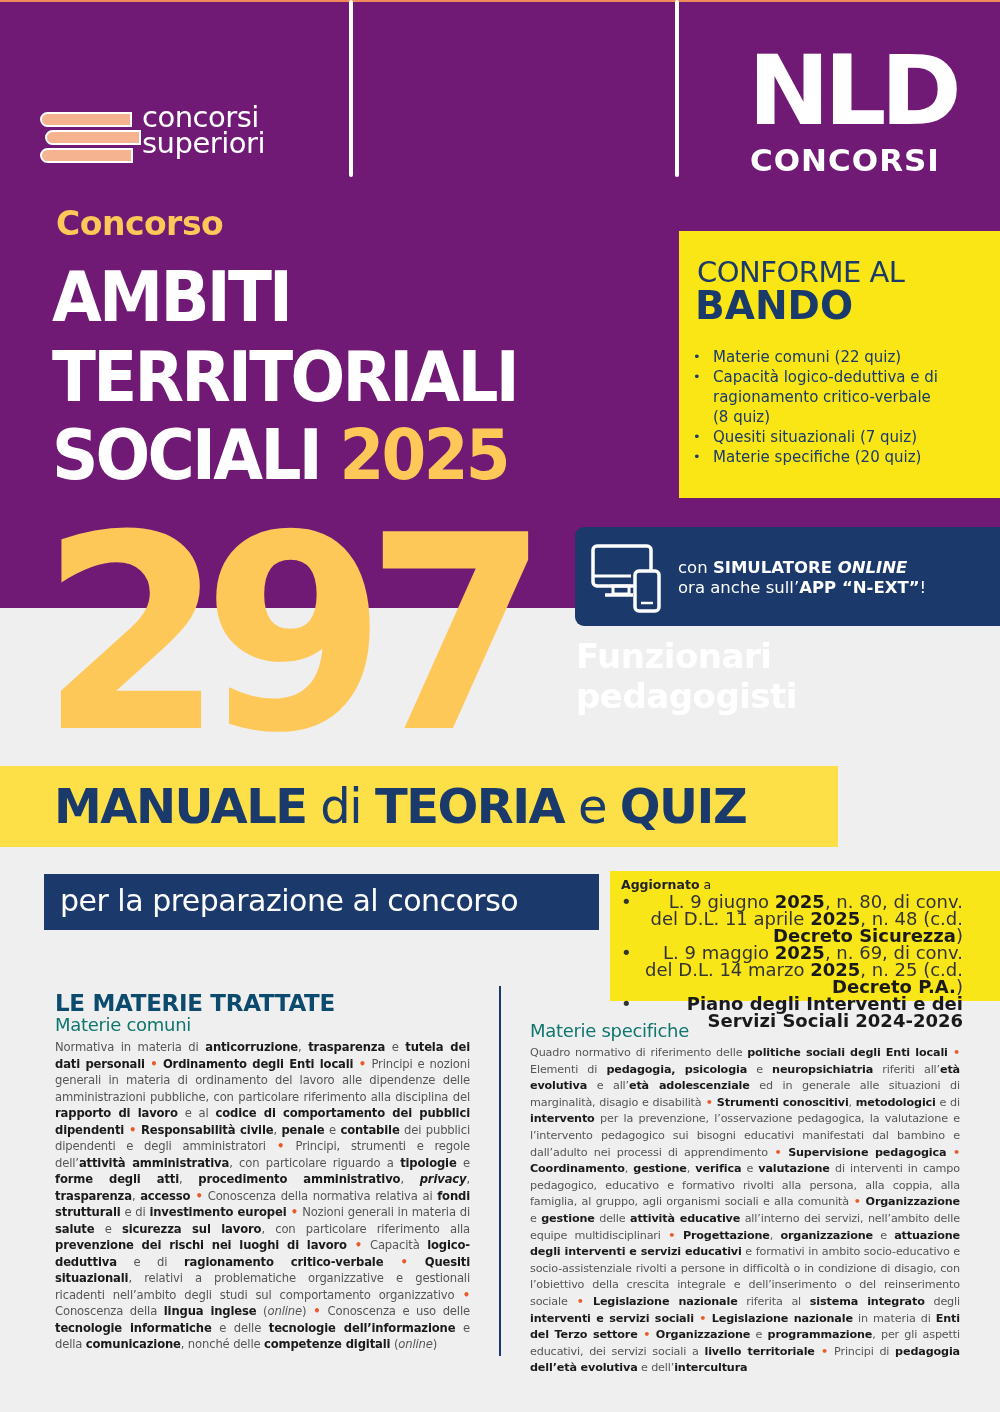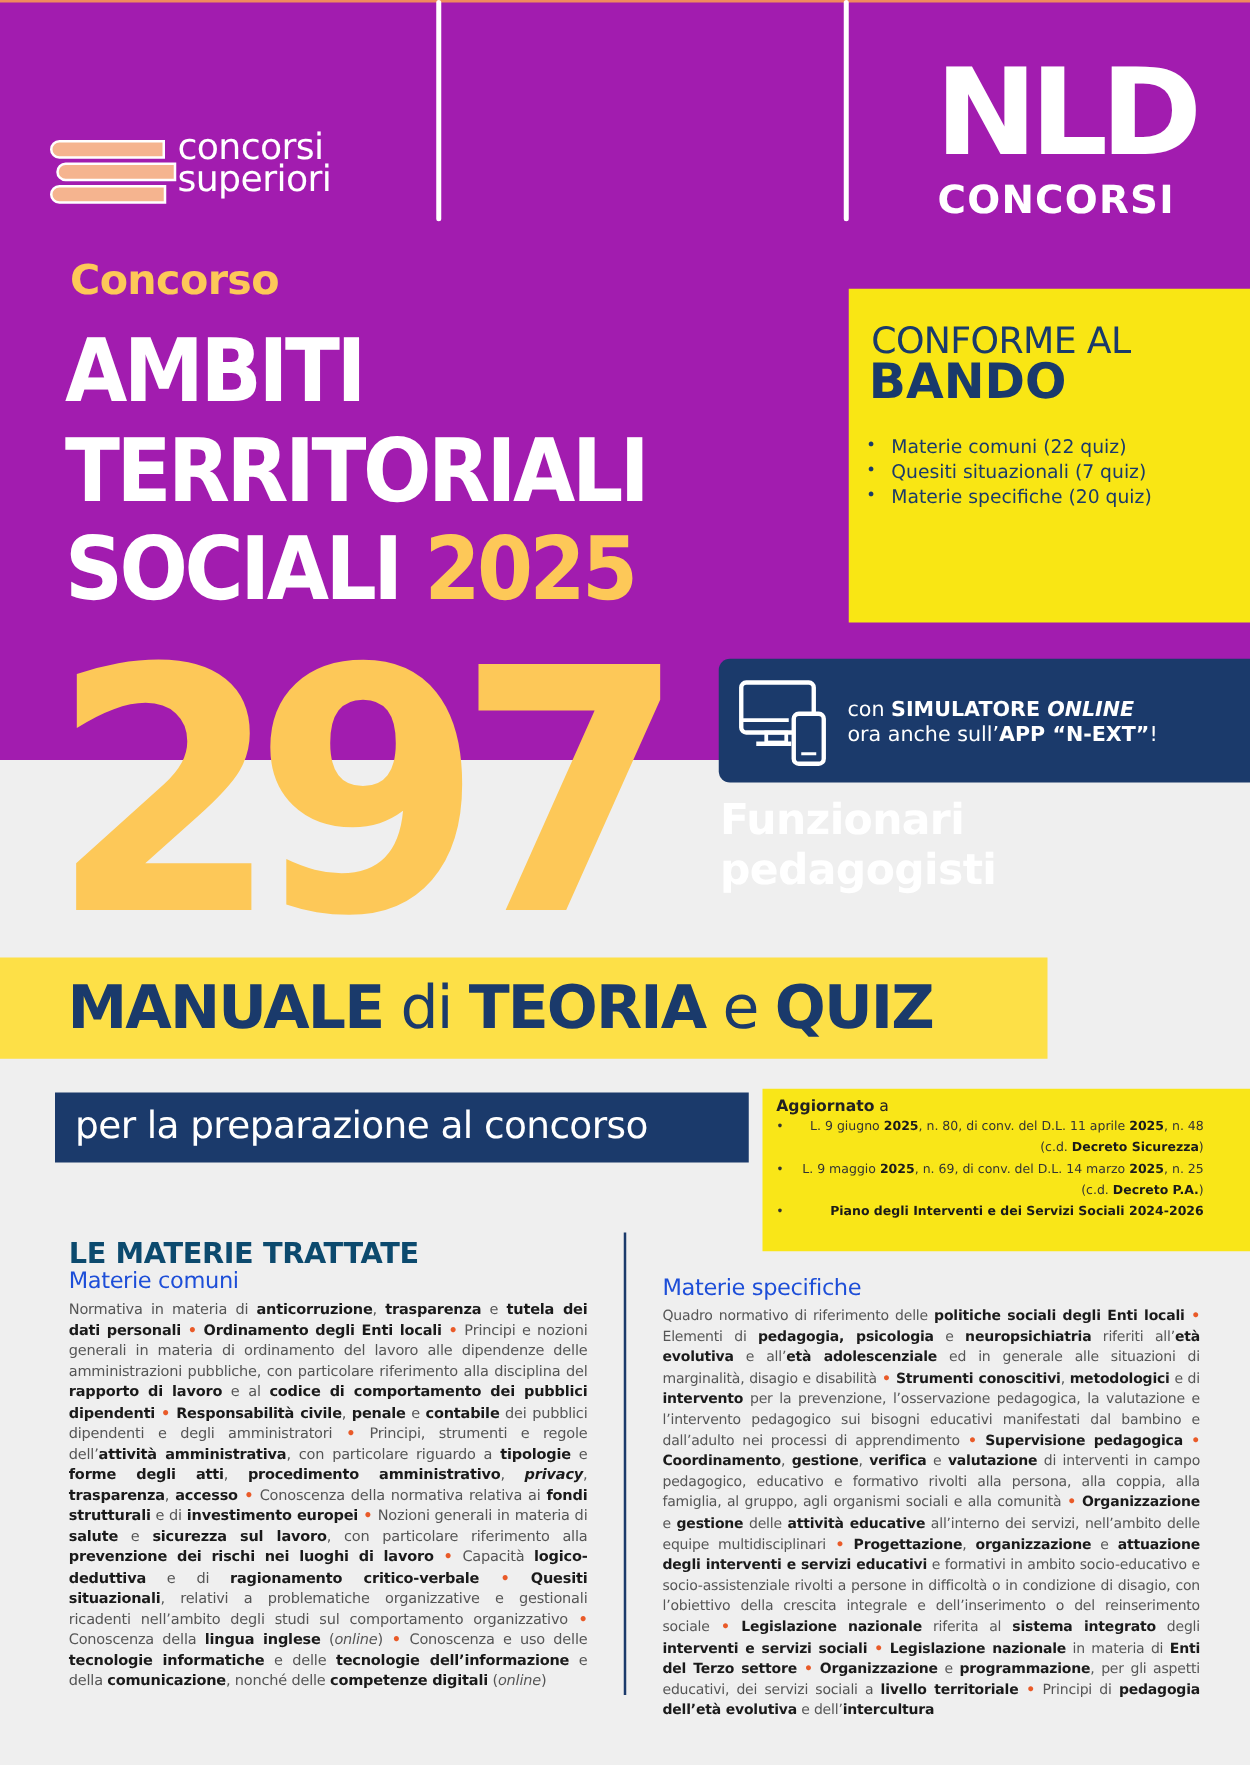--- a/index.html
+++ b/index.html
@@ -2,21 +2,21 @@
 <html><head>
   <meta charset="utf-8">
   <style>
     * { margin: 0; padding: 0; box-sizing: border-box; }
     html, body { width: 1000px; height: 1412px; overflow: hidden; background: #efefef; }
     body { font-family: "DejaVu Sans", "Liberation Sans", sans-serif; position: relative; }
 
     .cover { position: absolute; left: 0; top: 0; width: 1000px; height: 1412px; background: #efefef; }
 
     
-    .orange { position: absolute; left: 0; top: 0; width: 1000px; height: 608px; background: #a21caf; }
+    .orange { position: absolute; left: 0; top: 0; width: 1000px; height: 608px; background: #701a75; }
     .orange .topline { position: absolute; left: 0; top: 0; width: 1000px; height: 2px; background: #f08a5d; }
 
     .divider-v { position: absolute; width: 4px; background: #fff; border-radius: 2px; }
     .dv1 { left: 349px; top: 0; height: 177px; }
     .dv2 { left: 675px; top: 0; height: 177px; }
 
     
     .cs-logo { position: absolute; left: 38px; top: 108px; width: 280px; height: 60px; }
     .cs-books { position: absolute; left: 0; top: 4px; width: 100px; height: 54px; }
     .book { position: absolute; height: 15px; background: #f5b48f; border: 2px solid #fff; border-radius: 8px 0 0 8px; }
@@ -64,32 +64,32 @@
     .band-text span.light { font-weight: 400; }
 
     
     .prep { position: absolute; left: 44px; top: 874px; width: 555px; height: 56px; background: #1b3a6b; }
     .prep span { position: absolute; left: 16px; top: 9px; color: #fff; font-family: "DejaVu Sans", sans-serif; font-size: 30px; letter-spacing: -0.5px; white-space: nowrap; }
 
     
     .agg { position: absolute; left: 610px; top: 871px; width: 390px; height: 130px; background: #f9e618; text-align: right; }
     .agg-head { position: absolute; left: 11px; top: 6px; font-size: 12.5px; color: #222; font-family: "DejaVu Sans", sans-serif; }
     .agg-head b { font-weight: 700; }
-    .agg-list { position: absolute; left: 8px; top: 22px; list-style: none; width: 345px; font-size: 10px; line-height: 17px; color: #333; font-family: "DejaVu Sans", sans-serif; }
+    .agg-list { position: absolute; left: 8px; top: 22px; list-style: none; width: 345px; font-size: 18px; line-height: 17px; color: #333; font-family: "DejaVu Sans", sans-serif; }
     .agg-list li { position: relative; padding-left: 19px; }
     .agg-list li::before { content: "•"; position: absolute; left: 3px; top: 0; }
     .agg-list b { font-weight: 700; color: #1a1a1a; }
 
     
     .col-divider { position: absolute; left: 499px; top: 986px; width: 2px; height: 370px; background: #1b3a6b; }
     .col { position: absolute; font-family: "DejaVu Sans", sans-serif; }
     .col-left { left: 55px; top: 992px; width: 415px; }
     .col-right { left: 530px; top: 1020px; width: 430px; }
     .sec-title { color: #0c4a6e; font-size: 23px; font-weight: 700; letter-spacing: -0.3px; line-height: 22px; }
-    .sec-sub { color: #1d4ed8; font-size: 18px; font-weight: 400; line-height: 22px; letter-spacing: -0.3px; }
+    .sec-sub { color: #0f766e; font-size: 18px; font-weight: 400; line-height: 22px; letter-spacing: -0.3px; }
     .body-text { margin-top: 3px; font-size: 11.6px; line-height: 16.5px; color: #555; text-align: justify; letter-spacing: -0.15px; }
     .body-text b { color: #1a1a1a; font-weight: 700; }
     .body-text .sep { color: #e95a28; font-weight: 700; }
     .col-right .body-text { font-size: 11.2px; line-height: 16.6px; }
   </style>
 </head>
 <body>
 
 <div class="cover">
 
@@ -121,20 +121,21 @@
       <span class="year">2025</span>
     </div>
 
     <div class="bignum">297</div>
 
     <div class="bando">
       <div class="bando-h1">CONFORME AL</div>
       <div class="bando-h2">BANDO</div>
       <ul class="bando-list">
         <li>Materie comuni (22 quiz)</li>
+        <li style="width:250px;"><span>Capacità logico-deduttiva e di ragionamento critico-verbale (8 quiz)</span></li>
         <li>Quesiti situazionali (7 quiz)</li>
         <li>Materie specifiche (20 quiz)</li>
       </ul>
     </div>
 
     <div class="sim">
       <svg class="sim-icon" viewBox="0 0 78 70">
         <rect x="2" y="3" width="58" height="40" rx="4" fill="none" stroke="#fff" stroke-width="3.5"></rect>
         <line x1="2" y1="33" x2="40" y2="33" stroke="#fff" stroke-width="3"></line>
         <rect x="22" y="43" width="16" height="8" fill="none" stroke="#fff" stroke-width="3"></rect>

